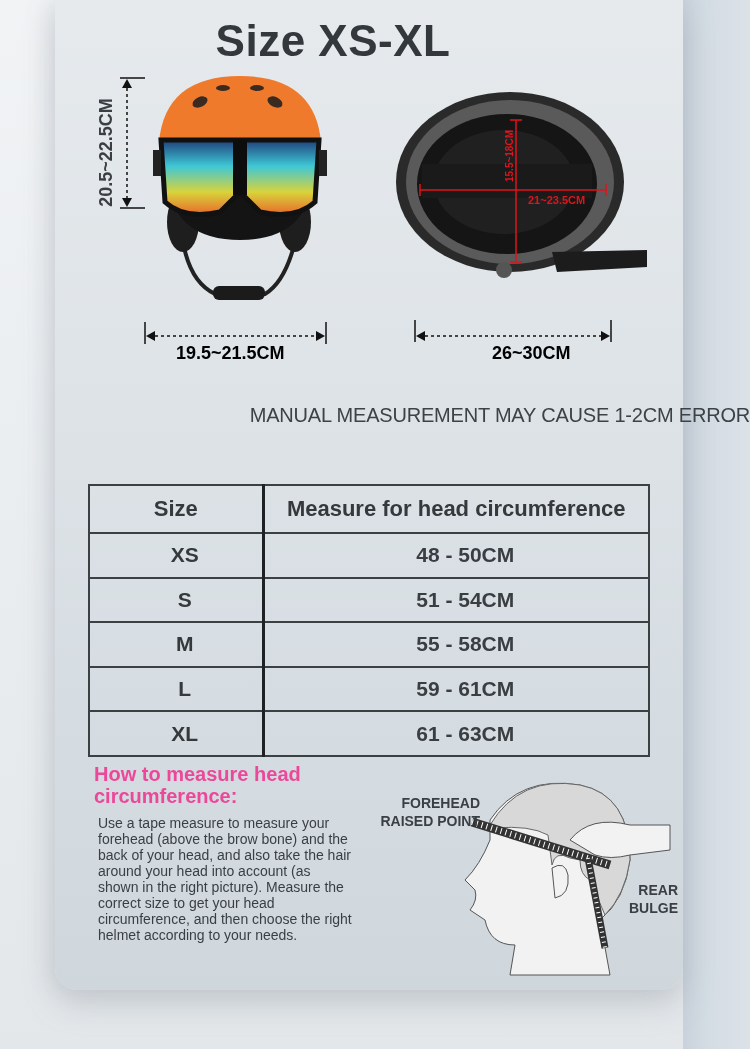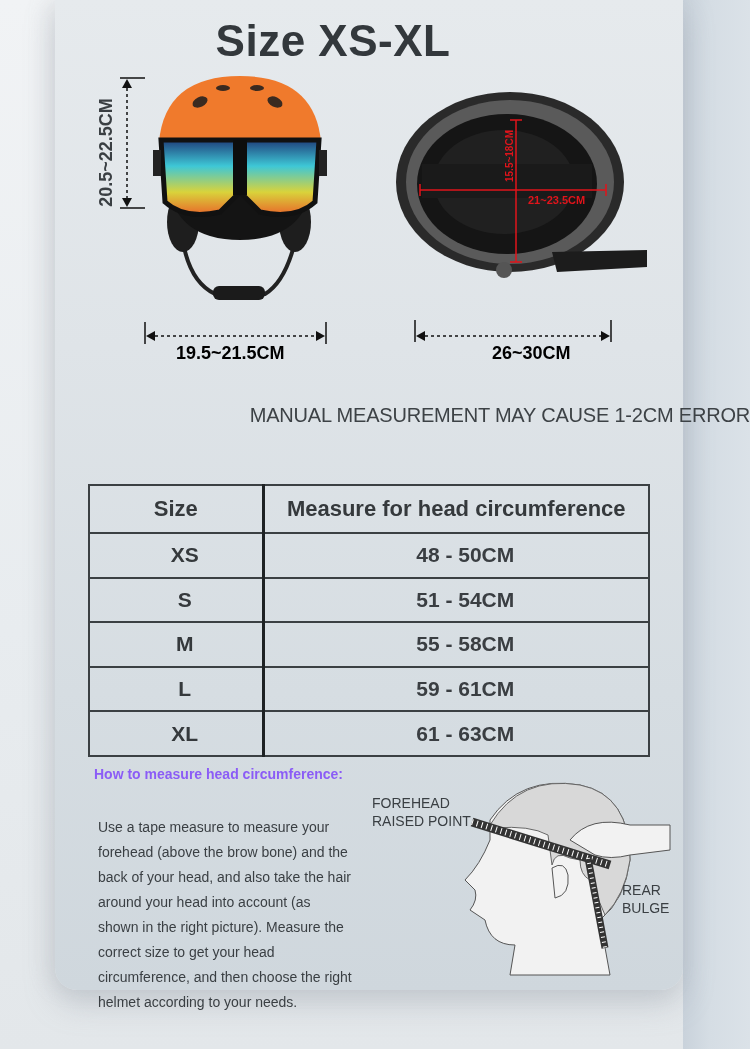--- a/index.html
+++ b/index.html
@@ -44,27 +44,27 @@
   table.sizes td, table.sizes th {
     border: 2px solid #3b4043; text-align: center; color: #35393c;
     font-size: 21px; font-weight: bold;
   }
   table.sizes th { height: 48px; font-size: 22px; }
   table.sizes td.c1, table.sizes th.c1 { width: 174px; border-right: 3px solid #1e2224; }
   table.sizes td { font-weight: bold; padding-left: 18px; }
   table.sizes td.c2 { font-weight: bold; font-size: 21px; color: #3a3e42; }
   .howto-title {
     position: absolute; left: 94px; top: 763px; width: 260px;
-    font-weight: bold; font-size: 14px; color: #8b5cf6; line-height: 22px;
+    font-weight: bold; font-size: 20px; color: #ec4899; line-height: 22px;
   }
   .howto-body {
     position: absolute; left: 98px; top: 815px; width: 255px;
-    font-size: 14px; color: #3a3f43; line-height: 25px;
-  }
-  .lbl { position: absolute; font-weight: normal; font-size: 14px; color: #3a3f43; text-align: left; line-height: 18px; }
+    font-size: 14px; color: #3a3f43; line-height: 16px;
+  }
+  .lbl { position: absolute; font-weight: bold; font-size: 14px; color: #3a3f43; text-align: right; line-height: 18px; }
   svg { position: absolute; overflow: visible; }
 </style>
 </head>
 <body>
 
 <div class="bg-right"></div>
 <div class="card"></div>
 
 <h1 class="title">Size XS-XL</h1>
 

